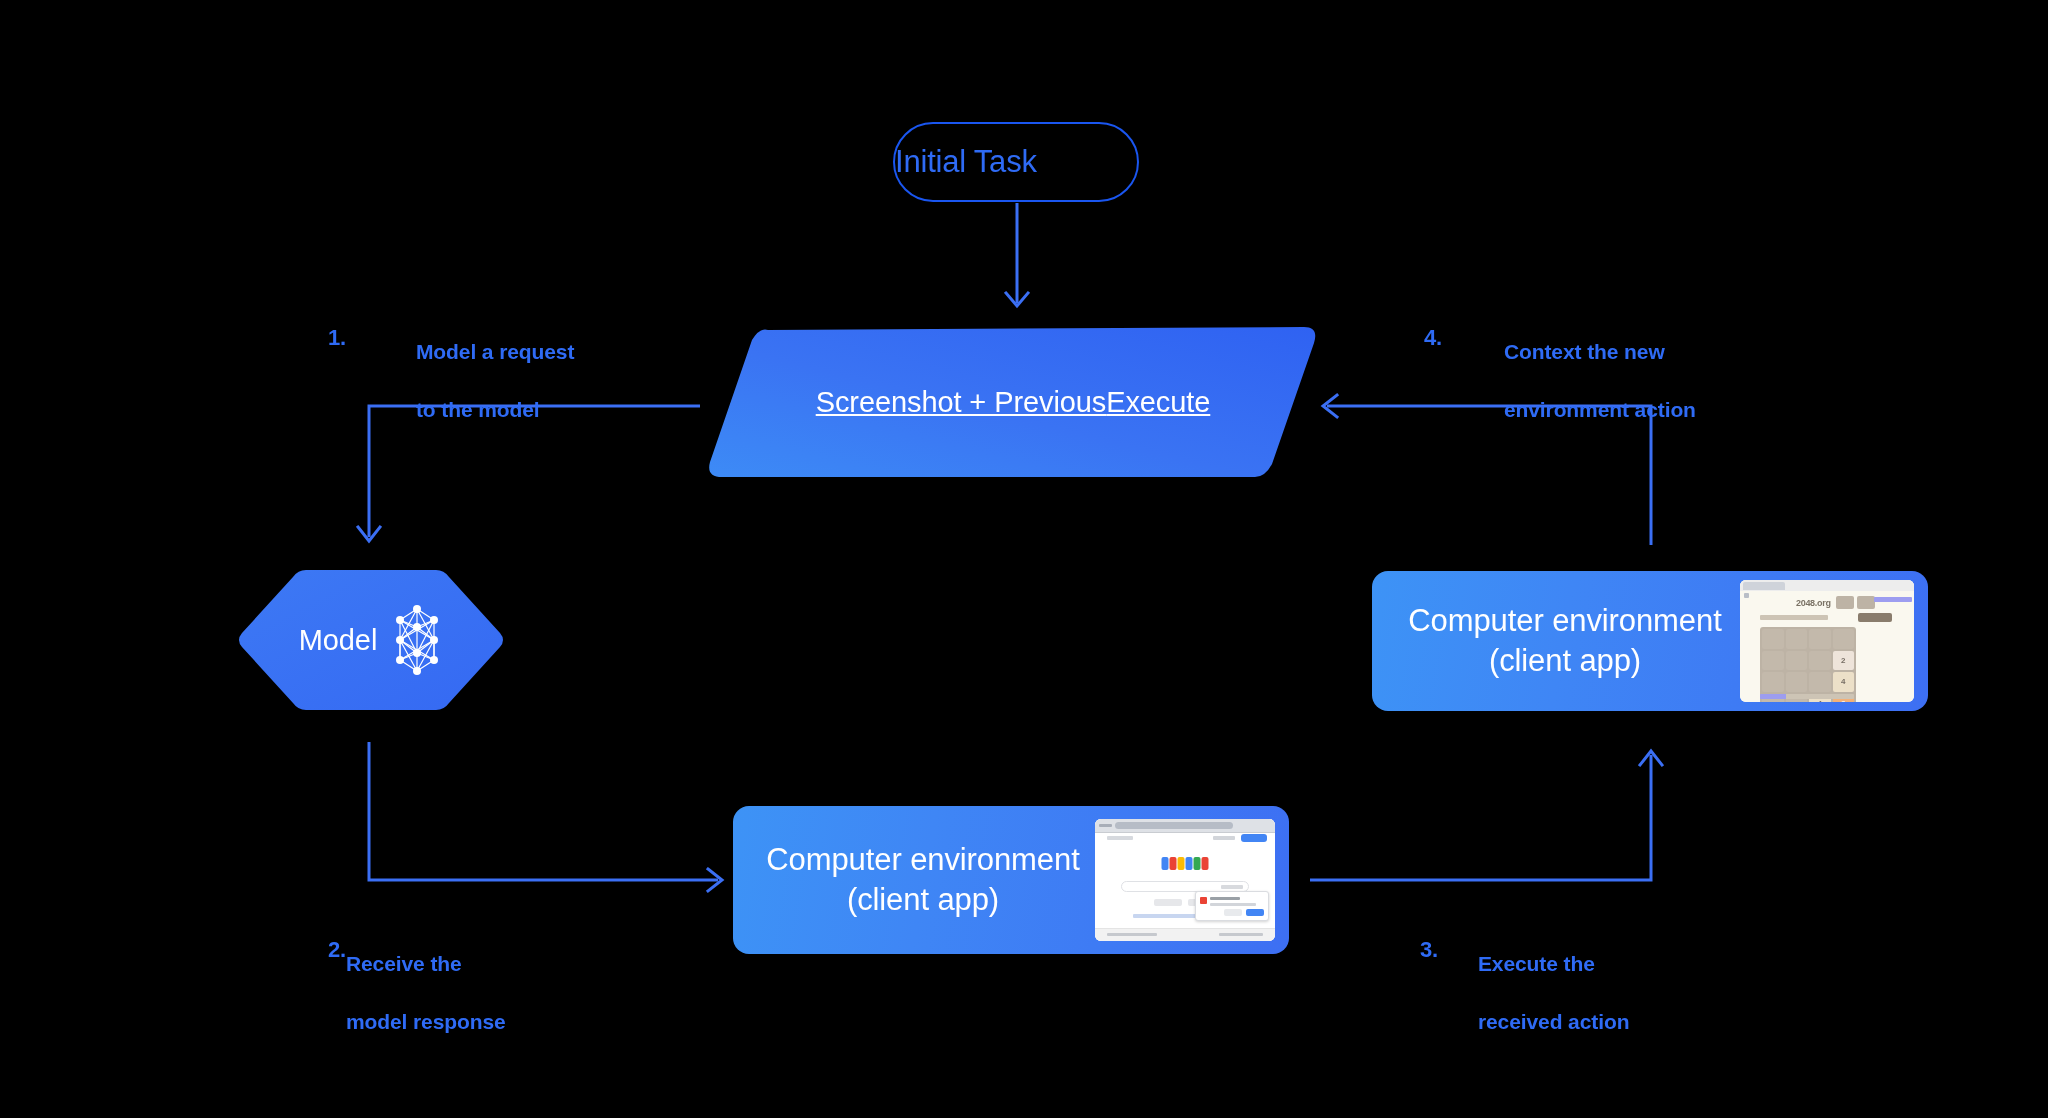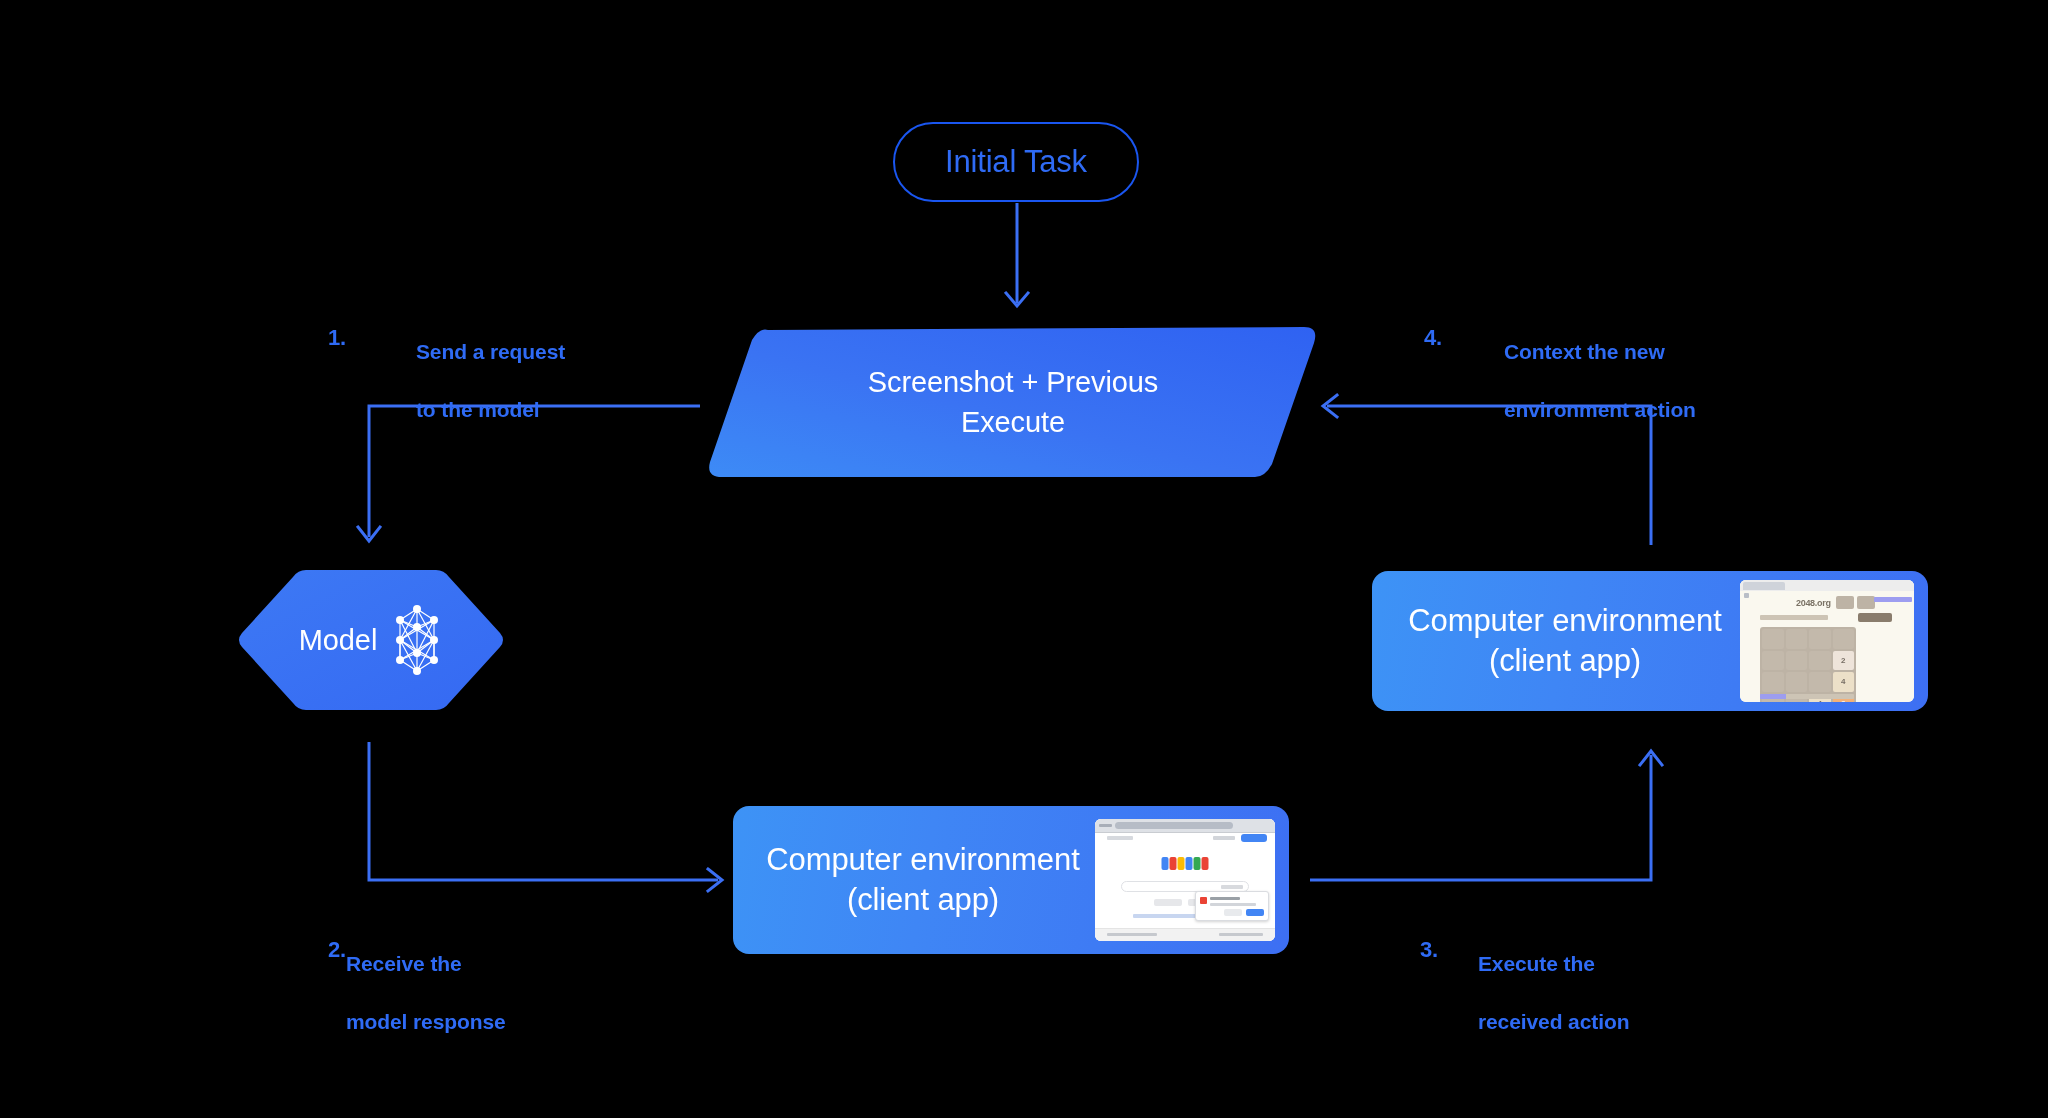--- a/index.html
+++ b/index.html
@@ -34,21 +34,21 @@
   .initial-task {
     position: absolute;
     left: 893px;
     top: 122px;
     width: 246px;
     height: 80px;
     border: 2.5px solid #1a56f0;
     border-radius: 40px;
     display: flex;
     align-items: center;
-    justify-content: center;
+    justify-content: flex-start;
     box-sizing: border-box;
   }
   .initial-task-label {
     color: #2f6bf5;
     font-size: 31px;
     font-weight: 500;
     letter-spacing: -0.2px;
     white-space: nowrap;
   }
 
@@ -59,29 +59,30 @@
     top: 327px;
     width: 620px;
     height: 150px;
   }
   .parallelogram-text {
     position: absolute;
     left: 0; top: 0;
     width: 620px;
     height: 150px;
     display: flex;
-    flex-direction: column;
+    flex-direction: row;
     align-items: center;
     justify-content: center;
     color: #ffffff;
     font-size: 29px;
     line-height: 40px;
     font-weight: 400;
     text-align: center;
     letter-spacing: -0.1px;
+    text-decoration: underline;
   }
 
   
   .hexagon-wrap {
     position: absolute;
     left: 236px;
     top: 570px;
     width: 270px;
     height: 140px;
   }
@@ -657,21 +658,21 @@
           <div class="g-footer-l"></div>
           <div class="g-footer-r"></div>
         </div>
       </div>
     </div>
   </div>
 
   <div class="step s1">
     <span class="step-num">1.</span>
     <span class="step-text">
-      <span>Send a request</span><br>
+      <span>Model a request</span><br>
       <span>to the model</span>
     </span>
   </div>
 
   <div class="step s4">
     <span class="step-num">4.</span>
     <span class="step-text">
       <span>Context the new</span><br>
       <span>environment action</span>
     </span>

